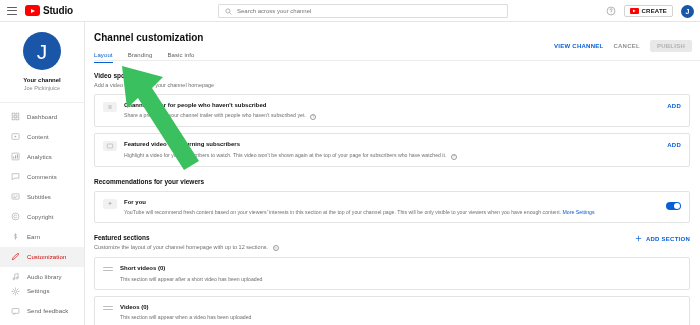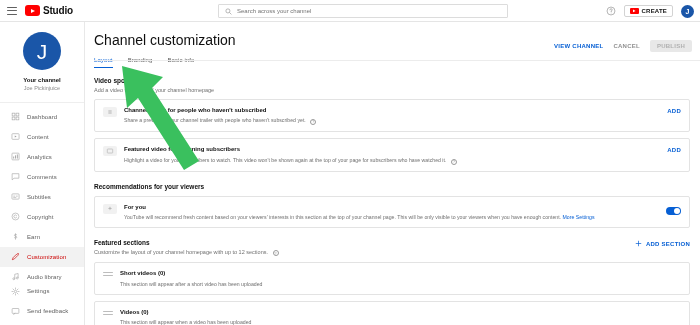--- a/index.html
+++ b/index.html
@@ -113,21 +113,21 @@
   .navitem.active .nav-ico { opacity: 1; }
 
   .navbottom { position: absolute; bottom: 4px; left: 0; width: 100%; }
 
   
   .main {
     position: absolute; top: 22px; left: 85px; width: 615px; height: 303px;
     background: #fff; overflow: hidden;
   }
   .page-head { padding: 10px 0 0 9px; position: relative; }
-  .page-title { font-size: 14px; font-weight: 400; color: #0f0f0f; }
+  .page-title { font-size: 10px; font-weight: 700; color: #0f0f0f; }
   .tabs { display: flex; gap: 15px; margin-top: 9px; }
   .tab {
     font-size: 6px; color: #606060; padding-bottom: 4px; cursor: pointer;
     border-bottom: 1.5px solid transparent; letter-spacing: .1px;
   }
   .tab.active { color: #065fd4; border-bottom-color: #065fd4; font-weight: 500; }
   .tabs-rule {
     position: absolute; left: 9px; right: 0; top: 38px;
     border-bottom: 1px solid #ececec;
   }

